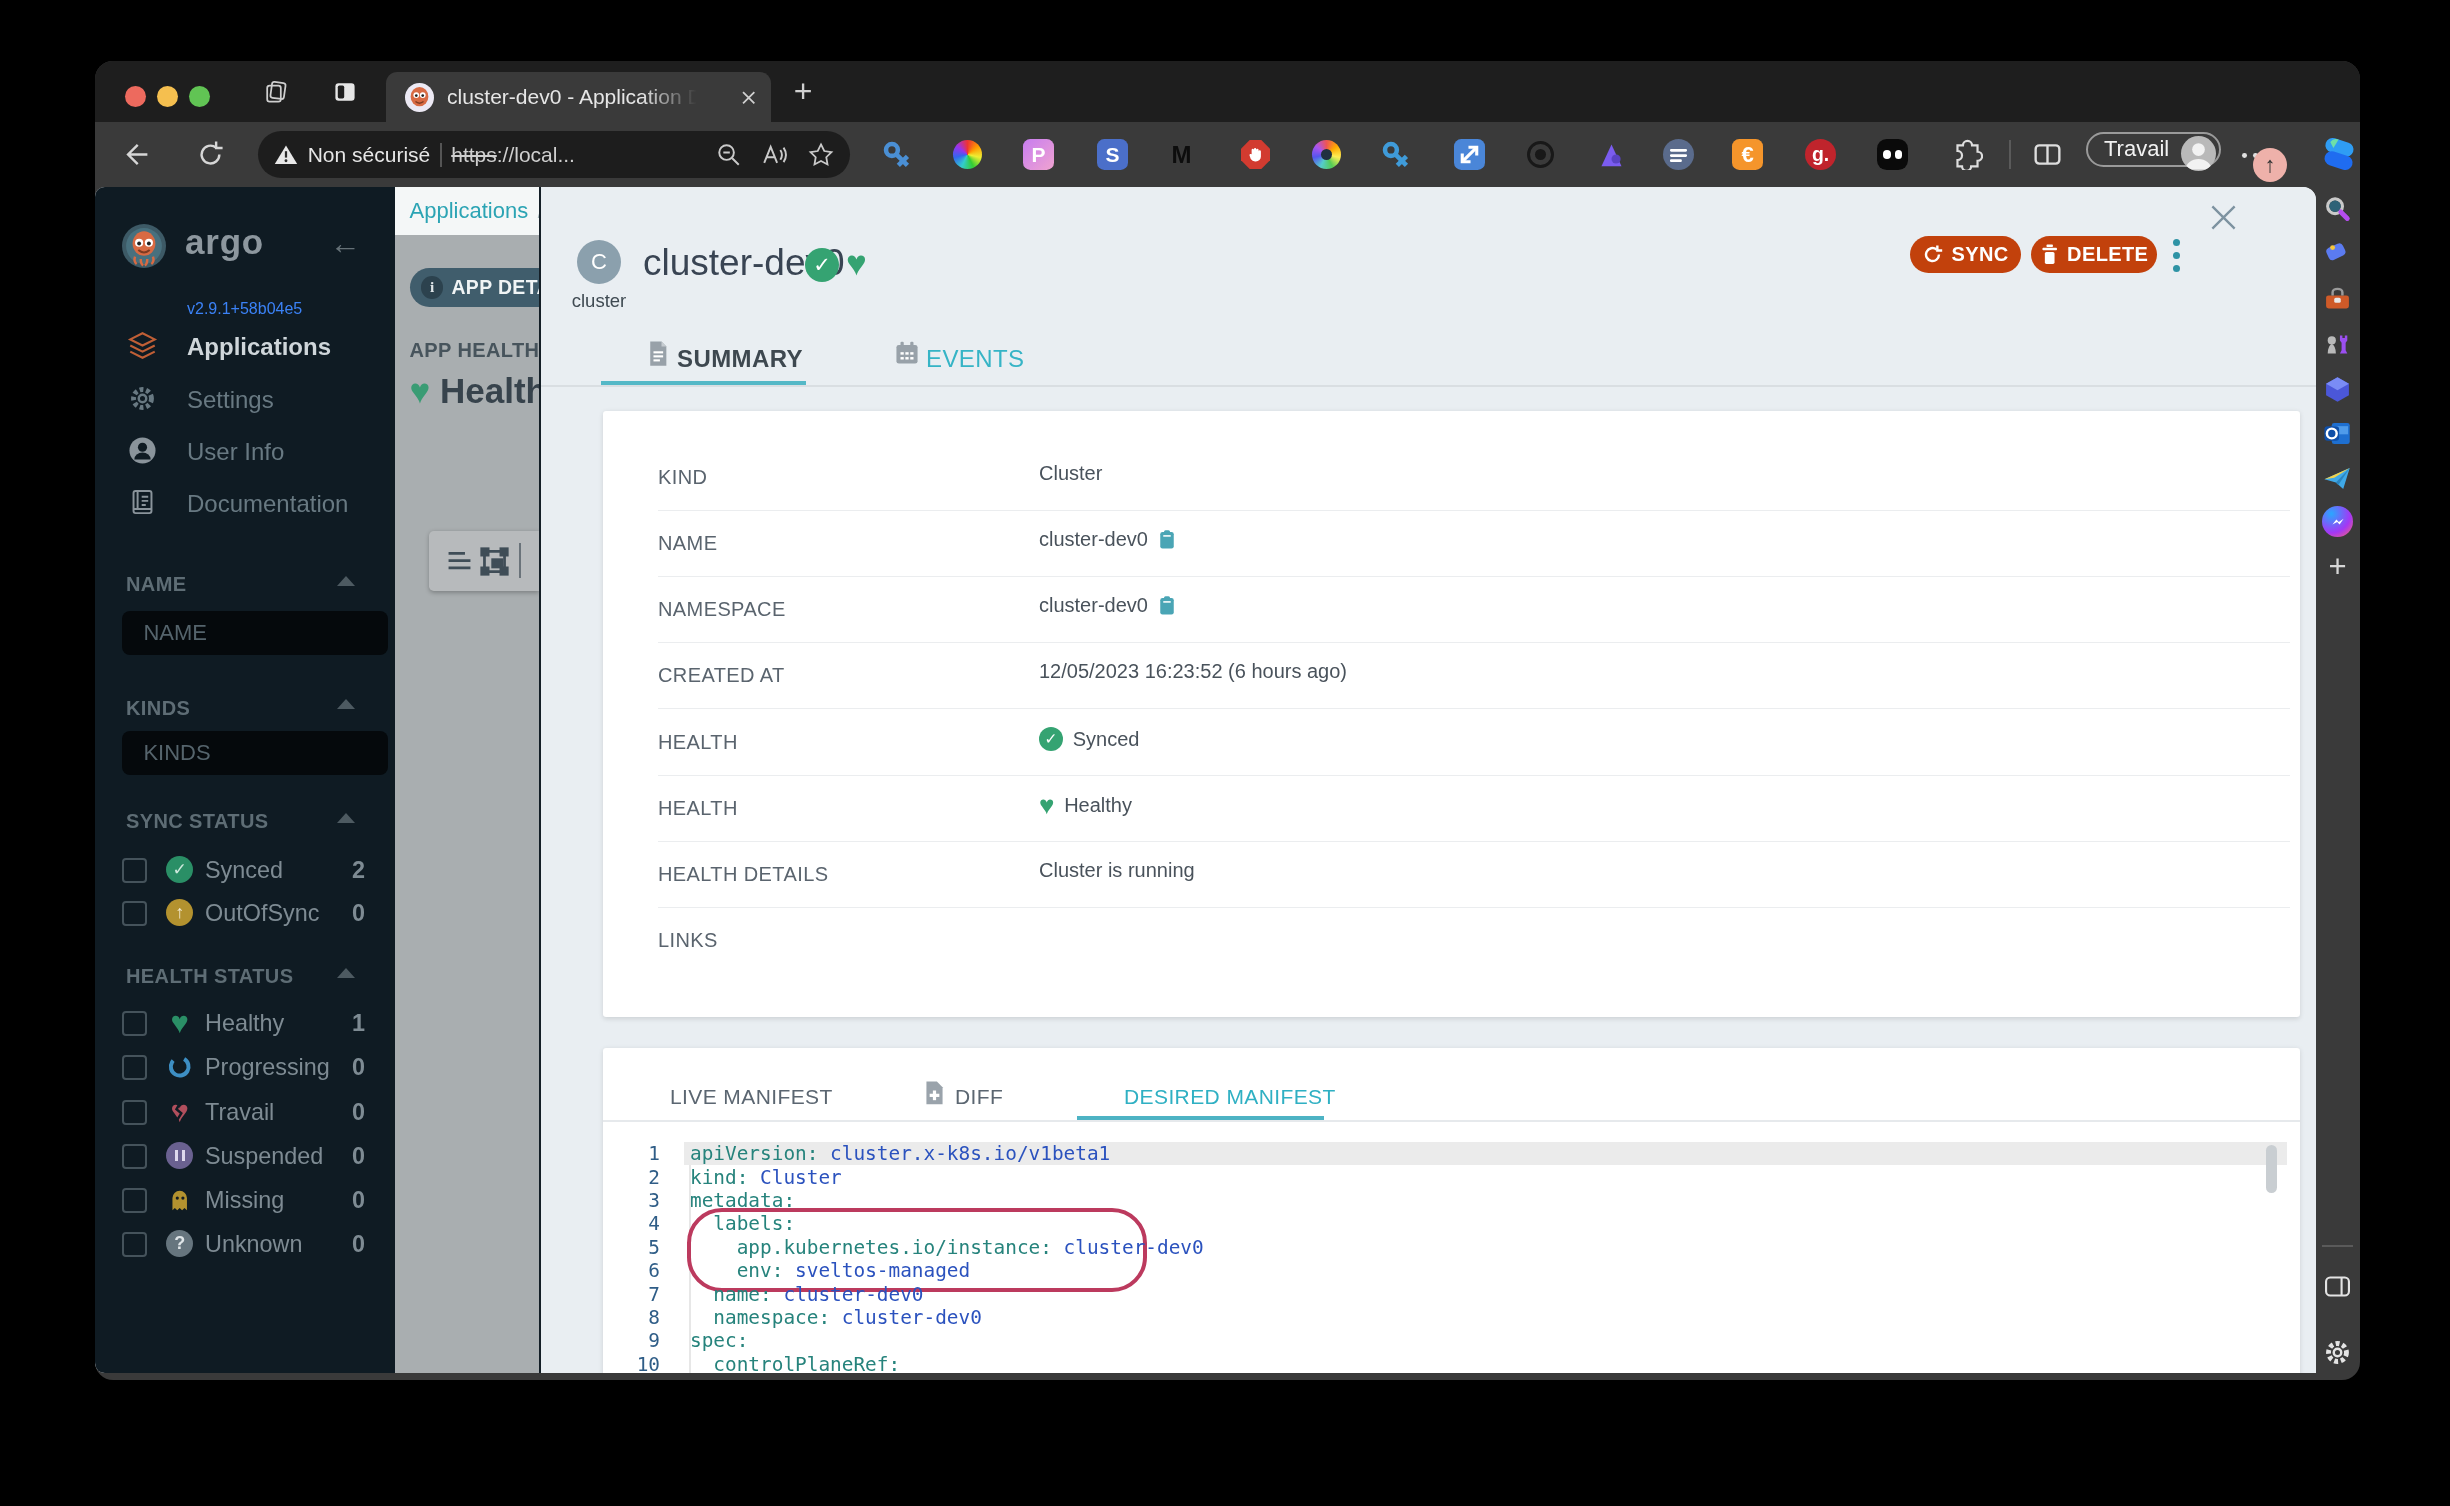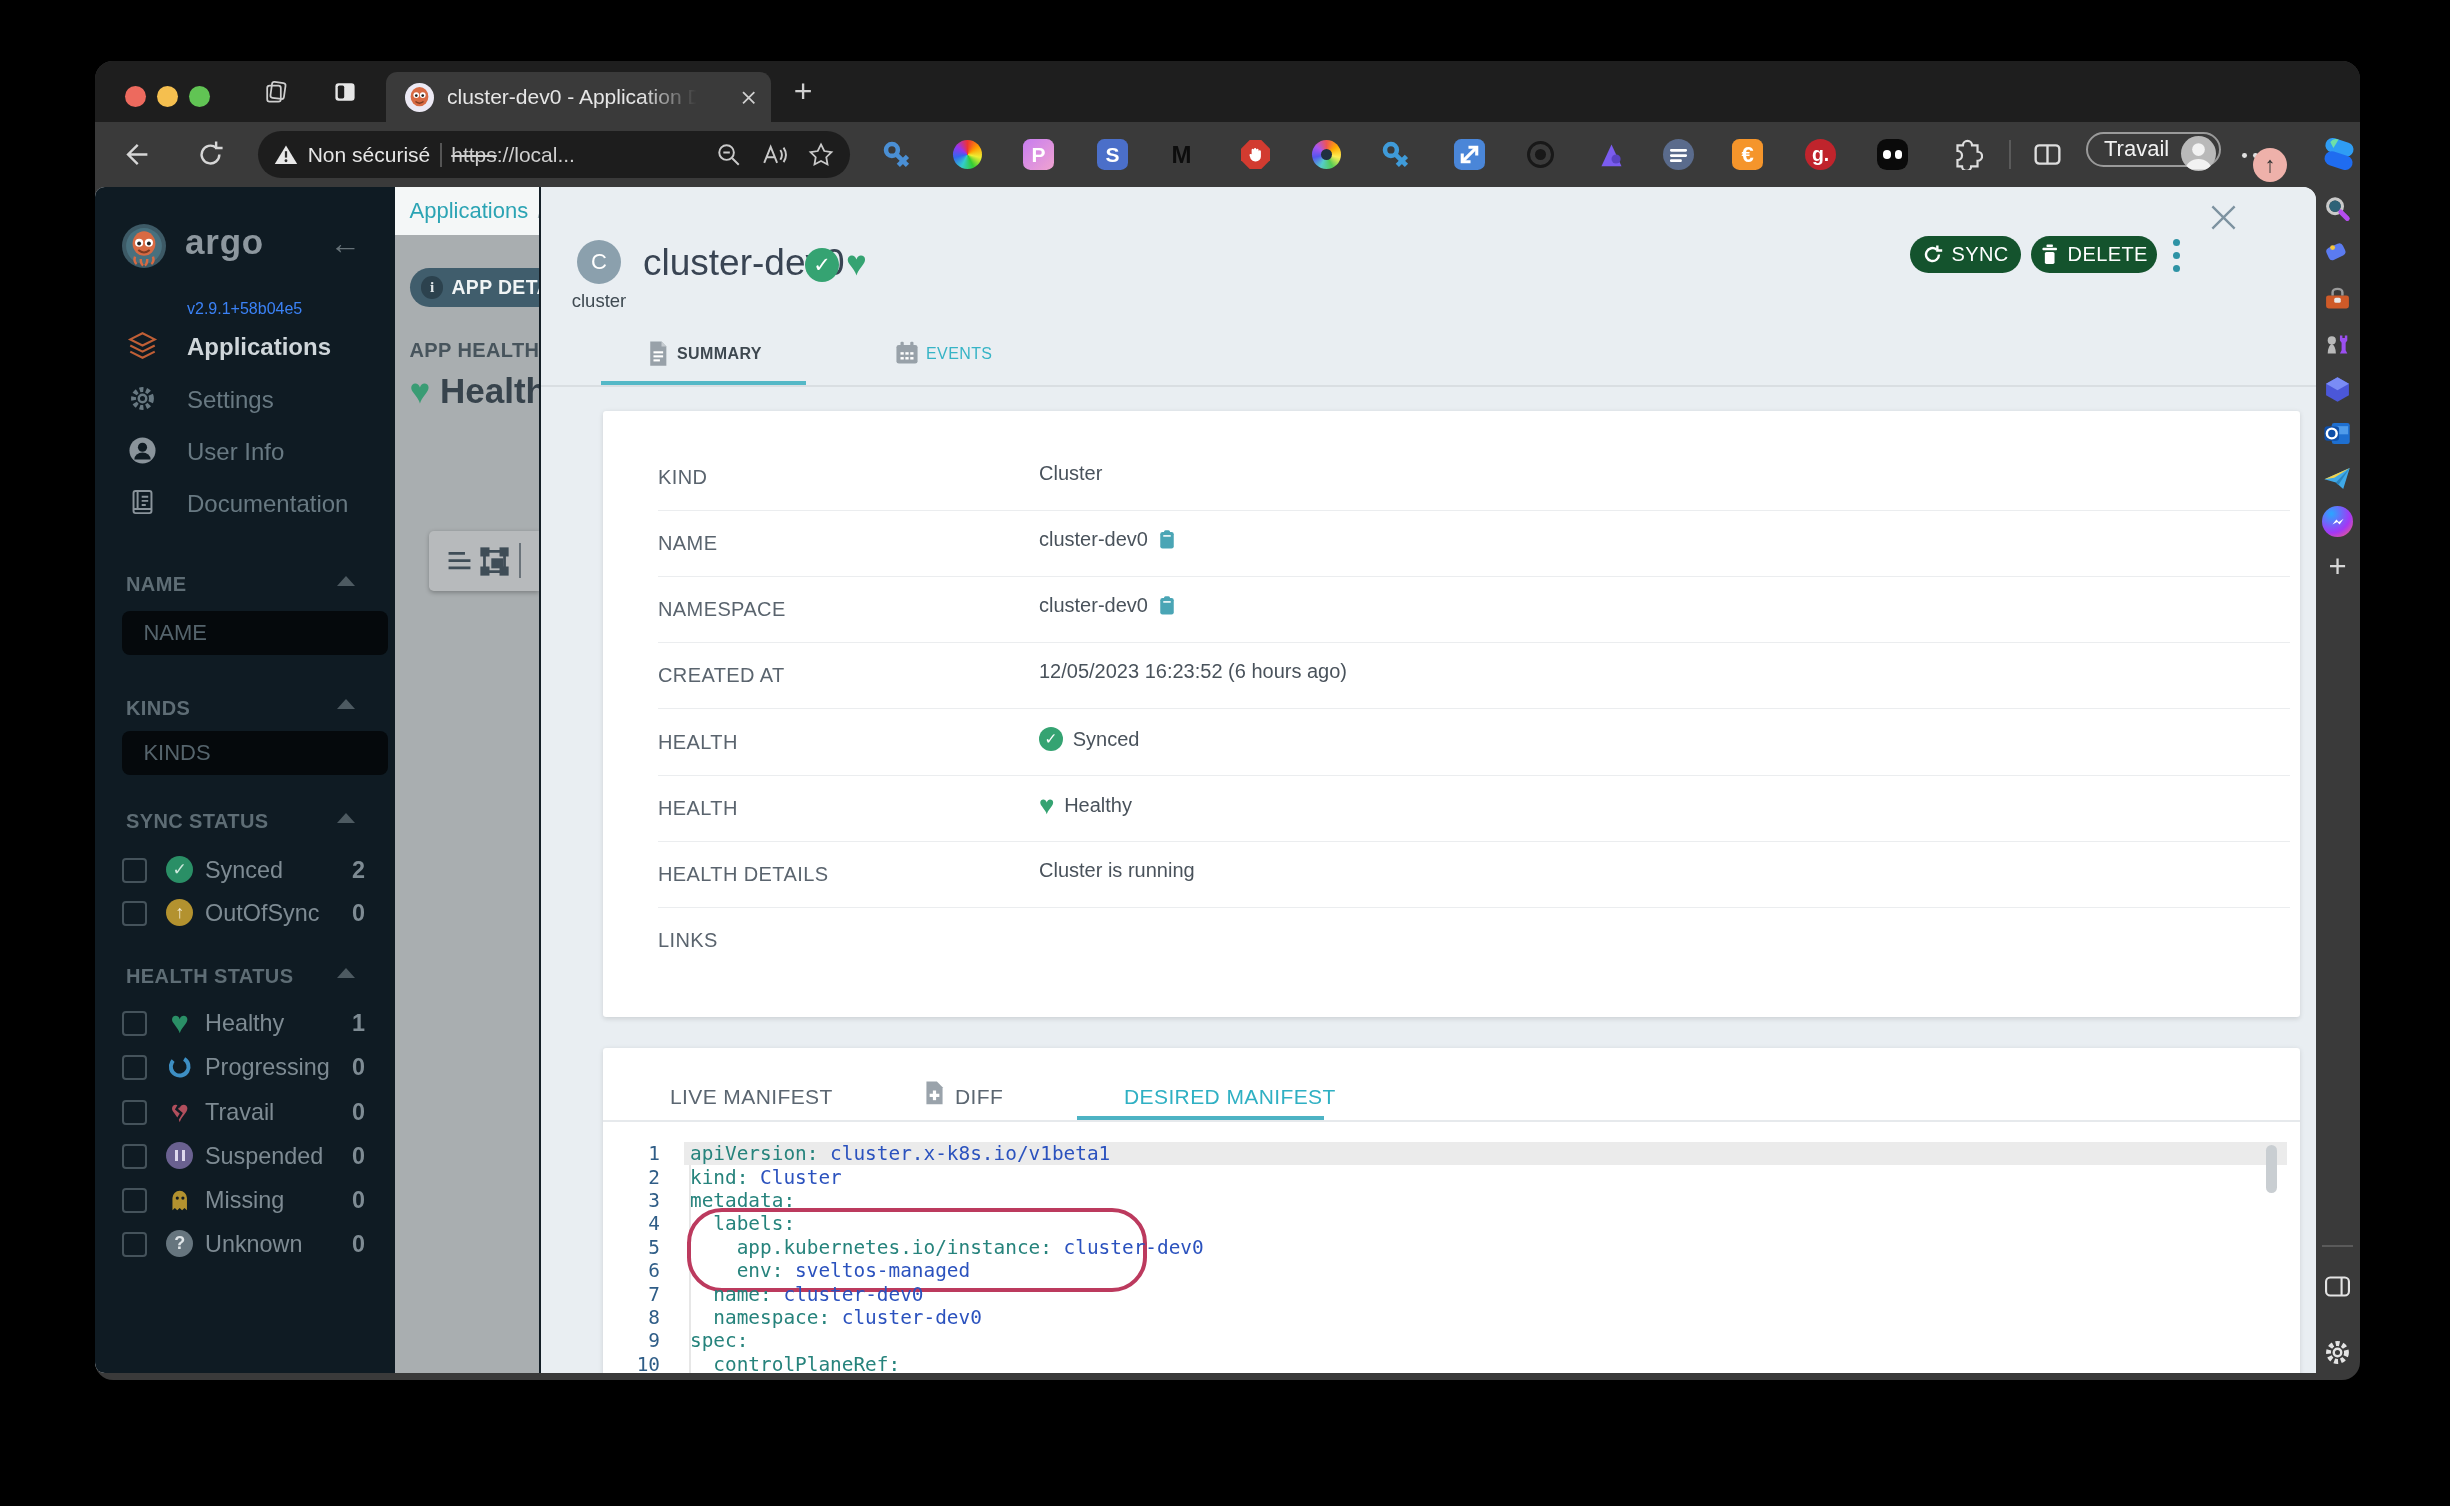--- a/index.html
+++ b/index.html
@@ -80,26 +80,26 @@
   .panel{position:absolute;left:444px;top:0;width:1777px;height:100%;background:#e9eef2;
          border-left:2.4px solid #141f27;box-sizing:border-box;}
   .closex{position:absolute;left:1665px;top:13px;width:35px;height:35px;}
   .avatar{position:absolute;left:36px;top:53px;width:44px;height:44px;border-radius:50%;background:#8ba0ad;
         color:#fff;font-size:22px;text-align:center;line-height:44px;}
   .avcap{position:absolute;left:13px;top:103px;width:90px;text-align:center;font-size:18.5px;color:#3f4a52;}
   .ptitle{position:absolute;left:102px;top:55px;font-size:37px;font-weight:500;color:#394453;}
   .checkbadge{position:absolute;left:264px;top:61px;width:34px;height:34px;border-radius:50%;background:#35a372;
         color:#fff;font-size:21px;text-align:center;line-height:34px;}
   .heartbadge{position:absolute;left:305px;top:56px;font-size:35px;color:#35a372;}
-  .pbtn{position:absolute;top:49px;height:37px;border-radius:18.5px;background:#14532d;color:#fff;
-        font-size:20px;font-weight:normal;display:flex;align-items:center;justify-content:center;gap:8px;letter-spacing:0.4px;}
+  .pbtn{position:absolute;top:49px;height:37px;border-radius:18.5px;background:#c2410c;color:#fff;
+        font-size:20px;font-weight:bold;display:flex;align-items:center;justify-content:center;gap:8px;letter-spacing:0.4px;}
   .kebab{position:absolute;left:1631px;top:52px;width:9.7px;}
   .kebab i{display:block;width:7.3px;height:7.3px;border-radius:50%;background:#2e93a5;margin:0 auto 5.6px;}
   .ptab-icon{position:absolute;top:153px;}
-  .ptab{position:absolute;top:158px;font-size:16px;letter-spacing:0.4px;}
+  .ptab{position:absolute;top:158px;font-size:24px;letter-spacing:0.4px;}
   .underline{position:absolute;left:60px;top:194px;width:205px;height:5.6px;background:#54b8c7;}
   .hairline{position:absolute;left:0;right:0;top:198px;height:1.6px;background:#d9dee2;}
   .card{position:absolute;left:62px;width:1657px;background:#fff;border-radius:3.2px;
         box-shadow:0 1.6px 4.8px rgba(0,0,0,.12);padding-left:40px;}
   .srow{position:absolute;left:55px;right:9.7px;height:66px;border-bottom:1.6px solid #ebedef;}
   .srow.last{border-bottom:none;}
   .slabel{position:absolute;left:0;top:22px;font-size:20px;color:#5a646e;letter-spacing:0.4px;}
   .svalue{position:absolute;left:381px;top:18px;font-size:20px;color:#49525b;display:flex;align-items:center;gap:9.7px;}
   .minicheck{width:24px;height:24px;border-radius:50%;background:#35a372;color:#fff;font-size:15.3px;
         text-align:center;line-height:24px;flex:0 0 auto;}

